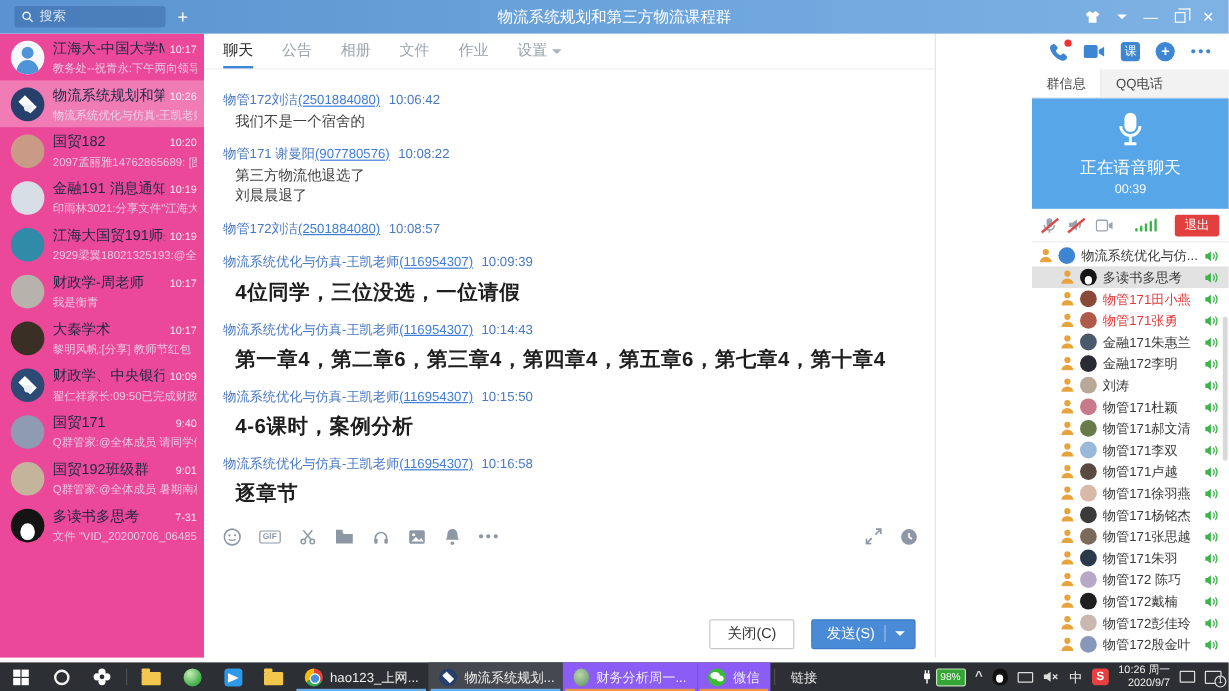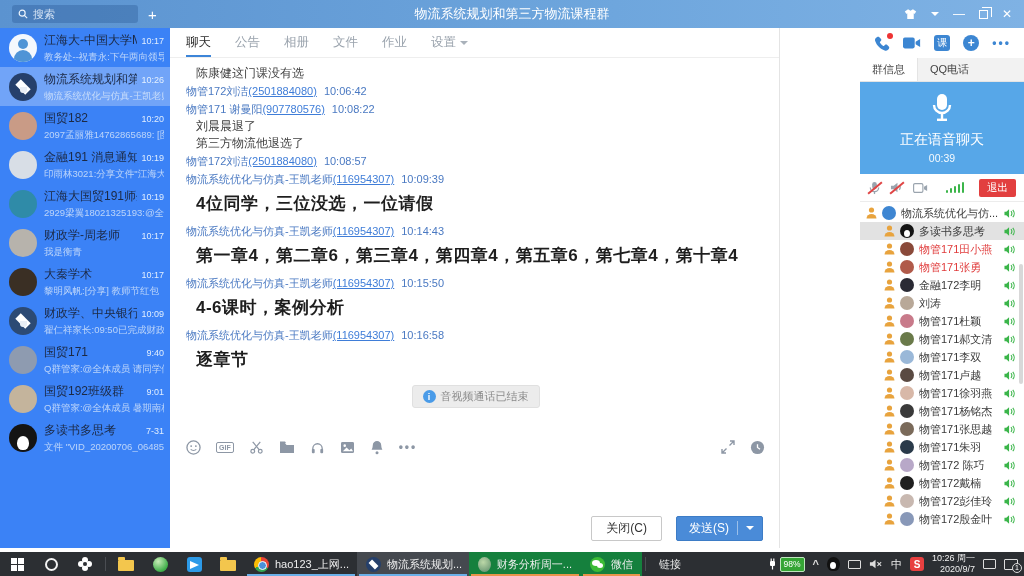--- a/index.html
+++ b/index.html
@@ -14,21 +14,21 @@
 .search-box input::placeholder{color:rgba(240,247,255,.85)}
 .add-chat{color:#fff;font-size:15px;margin-left:10px;line-height:1;cursor:default}
 .win-title{position:absolute;left:0;right:0;text-align:center;color:#fff;font-size:13px;pointer-events:none}
 .win-ctrls{margin-left:auto;display:flex;align-items:center;gap:14px;padding-right:12px;color:#fff}
 .win-ctrls .wc{font-size:12px;line-height:1}
 .restore-ic{width:9px;height:9px;border:1px solid #fff;position:relative}
 .restore-ic::before{content:'';position:absolute;left:2px;top:-4px;width:9px;height:9px;border:1px solid #fff;border-bottom:none;border-left:none}
 .caret-down{width:0;height:0;border-left:4px solid transparent;border-right:4px solid transparent;border-top:4px solid #fff}
 
 
-.sidebar{position:absolute;top:28px;left:0;width:170px;bottom:28px;background:#3b82f6;overflow:hidden}
+.sidebar{position:absolute;top:28px;left:0;width:170px;bottom:28px;background:#ec4899;overflow:hidden}
 .chat-item{height:39px;display:flex;align-items:center;padding:0 6px 0 9px;gap:7px;cursor:default}
 .chat-item.sel{background:rgba(255,255,255,.28)}
 .av{width:28px;height:28px;border-radius:50%;flex:0 0 28px;position:relative;overflow:hidden}
 .av.person::before{content:'';position:absolute;left:9px;top:5px;width:10px;height:10px;border-radius:50%;background:#4f94d6}
 .av.person::after{content:'';position:absolute;left:5px;top:16px;width:18px;height:12px;border-radius:9px 9px 0 0;background:#4f94d6}
 .av.cap::before{content:'';position:absolute;left:7px;top:7px;width:14px;height:14px;background:#fff;transform:rotate(45deg) scaleY(.55)}
 .av.cap::after{content:'';position:absolute;left:11px;top:14px;width:7px;height:6px;background:#e9eef5;border-radius:0 0 3px 3px}
 .av.penguin::after{content:'';position:absolute;left:8px;top:12px;width:12px;height:14px;border-radius:50% 50% 45% 45%;background:#fff}
 .ci-main{flex:1;min-width:0}
 .ci-top{display:flex;align-items:baseline}
@@ -39,21 +39,21 @@
 
 .main{position:absolute;top:28px;left:170px;width:610px;bottom:28px;background:#fff;display:flex;flex-direction:column;border-right:1px solid #e4e4e4}
 .tabs{height:30px;display:flex;align-items:center;gap:24px;padding-left:16px;border-bottom:1px solid #eee;flex:none}
 .tab{font-size:12.5px;color:#9aa3ad;display:flex;align-items:center;gap:4px;height:100%;position:relative;cursor:default}
 .tab.active{color:#2b2b2b}
 .tab.active::after{content:'';position:absolute;left:0;right:0;bottom:0;height:2px;background:#3d85d8}
 .tab .caret{width:0;height:0;border-left:4px solid transparent;border-right:4px solid transparent;border-top:4px solid #a9b1ba;display:none}
 .tab.has-caret .caret{display:block}
 .msg-list{flex:1;overflow:hidden;padding:6px 14px 0 16px}
 .m-plain{color:#3f3f3f;font-size:12px;line-height:16px;margin:1px 0 1px 10px}
-.m-sender{color:#4a79c2;font-size:11px;line-height:15px;margin-top:3px}
+.m-sender{color:#4a79c2;font-size:11px;line-height:15px;margin-top:13px}
 .s-uin{color:#3f7dd8;text-decoration:underline}
 .s-time{margin-left:7px;color:#4a79c2}
 .m-big{font-size:17px;font-weight:bold;color:#1e1e1e;margin:5px 0 9px 10px;letter-spacing:.5px}
 .m-notice-wrap{display:flex;justify-content:center;margin:14px 0 10px}
 .m-notice{background:#ececec;border:1px solid #e0e0e0;border-radius:3px;padding:3px 10px;font-size:11px;color:#8b8b8b;display:flex;align-items:center;gap:5px}
 .info-i{width:13px;height:13px;border-radius:50%;background:#4a9be8;color:#fff;font-size:9px;font-weight:bold;display:flex;align-items:center;justify-content:center;font-style:normal}
 .chat-toolbar{height:26px;flex:none;display:flex;align-items:center;gap:15px;padding:0 14px 0 16px;color:#8d97a5}
 .ct-sp{flex:1}
 .gif-ic{border:1.5px solid #8d97a5;border-radius:2px;font-size:7px;font-weight:bold;padding:1px 2px;line-height:1;color:#8d97a5}
 .dots{letter-spacing:2px;font-weight:bold;color:#8d97a5;font-size:12px;line-height:1}
@@ -105,21 +105,21 @@
 .folder-ic{width:16px;height:11px;background:#f3c64d;border-radius:1px;position:relative;margin-top:3px}
 .folder-ic::before{content:'';position:absolute;left:0;top:-3px;width:7px;height:3px;background:#f3c64d;border-radius:1px 1px 0 0}
 .green-ball{width:15px;height:15px;border-radius:50%;background:radial-gradient(circle at 35% 30%,#c8ecb8,#3fae49 70%)}
 .bird-app{width:15px;height:15px;border-radius:3px;background:#2c9ae8;position:relative}
 .bird-app::after{content:'';position:absolute;left:3px;top:4px;width:0;height:0;border-top:4px solid transparent;border-bottom:4px solid transparent;border-left:9px solid #fff}
 .chrome-ic{width:15px;height:15px;border-radius:50%;background:conic-gradient(#ea4335 0 120deg,#34a853 0 240deg,#fbbc05 0 360deg);position:relative;flex:none}
 .chrome-ic::after{content:'';position:absolute;left:4px;top:4px;width:7px;height:7px;border-radius:50%;background:#4a90d9;border:1.5px solid #fff}
 .tb-app{display:flex;align-items:center;gap:6px;padding:0 9px;max-width:112px;font-size:11px;white-space:nowrap;overflow:hidden;position:relative;flex:none;cursor:default}
 .tb-app.underl::after{content:'';position:absolute;left:2px;right:2px;bottom:0;height:2px;background:#6ab0e8}
 .tb-app.active{background:#45494f}
-.tb-app.flash{background:#15803d}
+.tb-app.flash{background:#8b5cf6}
 .tb-app.flash::after{content:'';position:absolute;left:2px;right:2px;bottom:0;height:2px;background:#e8944a}
 .cap-badge{width:15px;height:15px;border-radius:50%;background:#26406b;position:relative;flex:none}
 .cap-badge::before{content:'';position:absolute;left:3px;top:3px;width:9px;height:9px;background:#fff;transform:rotate(45deg) scaleY(.55)}
 .fin-av{width:15px;height:15px;border-radius:50%;background:radial-gradient(circle at 40% 35%,#bcd8a8,#5a8a6a)}
 .wechat-ic{width:15px;height:15px;border-radius:50%;background:#3cbb36;position:relative;flex:none}
 .wechat-ic::before{content:'';position:absolute;left:2px;top:3px;width:8px;height:6px;border-radius:50%;background:#fff}
 .wechat-ic::after{content:'';position:absolute;left:7px;top:6px;width:6px;height:5px;border-radius:50%;background:#fff}
 .tb-links{display:flex;align-items:center;padding:0 10px;font-size:11px;color:#e8e8e8}
 .tb-tray{margin-left:auto;display:flex;align-items:center;gap:8px;padding-right:6px}
 .batt{display:flex;align-items:center;gap:3px}
@@ -290,25 +290,25 @@
       </div>
       <div class="tab">
         <span class="tab-label">作业</span>
       </div>
       <div class="tab has-caret">
         <span class="tab-label">设置</span>
         <span class="caret"></span>
       </div>
     </div>
   <div class="msg-list">
-      <div class="m-plain">陈康健这门课没有选</div>
       <div class="m-sender"><span class="s-name">物管172刘洁</span><span class="s-uin">(2501884080)</span><span class="s-time">10:06:42</span></div>
+      <div class="m-plain">我们不是一个宿舍的</div>
       <div class="m-sender"><span class="s-name">物管171 谢曼阳</span><span class="s-uin">(907780576)</span><span class="s-time">10:08:22</span></div>
+      <div class="m-plain">第三方物流他退选了</div>
       <div class="m-plain">刘晨晨退了</div>
-      <div class="m-plain">第三方物流他退选了</div>
       <div class="m-sender"><span class="s-name">物管172刘洁</span><span class="s-uin">(2501884080)</span><span class="s-time">10:08:57</span></div>
       <div class="m-sender"><span class="s-name">物流系统优化与仿真-王凯老师</span><span class="s-uin">(116954307)</span><span class="s-time">10:09:39</span></div>
       <div class="m-big">4位同学，三位没选，一位请假</div>
       <div class="m-sender"><span class="s-name">物流系统优化与仿真-王凯老师</span><span class="s-uin">(116954307)</span><span class="s-time">10:14:43</span></div>
       <div class="m-big">第一章4，第二章6，第三章4，第四章4，第五章6，第七章4，第十章4</div>
       <div class="m-sender"><span class="s-name">物流系统优化与仿真-王凯老师</span><span class="s-uin">(116954307)</span><span class="s-time">10:15:50</span></div>
       <div class="m-big">4-6课时，案例分析</div>
       <div class="m-sender"><span class="s-name">物流系统优化与仿真-王凯老师</span><span class="s-uin">(116954307)</span><span class="s-time">10:16:58</span></div>
       <div class="m-big">逐章节</div>
       <div class="m-notice-wrap">
@@ -499,20 +499,37 @@
             </svg>
     </span>
   </div>
         <div class="mem">
     <span class="owner-ic" hidden="">
       <svg width="11" height="12" viewBox="0 0 11 12">
               <circle cx="5.5" cy="3" r="2.6" fill="#e8a33d"></circle>
               <path d="M0.5 11.5 a5 4.5 0 0 1 10 0 Z" fill="#e8a33d"></path>
             </svg>
     </span>
+    <span class="mem-av" style="background: rgb(74, 90, 106);"></span>
+    <span class="mem-name">金融171朱惠兰</span>
+    <span class="spk-ic" hidden="">
+      <svg width="12" height="11" viewBox="0 0 13 11">
+              <path d="M0.5 3.5 h2 L5.5 1 v9 L2.5 7.5 h-2 Z" fill="#3bb54a"></path>
+              <path d="M7.5 3 a3.5 3.5 0 0 1 0 5" stroke="#3bb54a" stroke-width="1.2" fill="none"></path>
+              <path d="M9.5 1.5 a6 6 0 0 1 0 8" stroke="#3bb54a" stroke-width="1.2" fill="none"></path>
+            </svg>
+    </span>
+  </div>
+        <div class="mem">
+    <span class="owner-ic" hidden="">
+      <svg width="11" height="12" viewBox="0 0 11 12">
+              <circle cx="5.5" cy="3" r="2.6" fill="#e8a33d"></circle>
+              <path d="M0.5 11.5 a5 4.5 0 0 1 10 0 Z" fill="#e8a33d"></path>
+            </svg>
+    </span>
     <span class="mem-av" style="background: rgb(42, 42, 52);"></span>
     <span class="mem-name">金融172李明</span>
     <span class="spk-ic" hidden="">
       <svg width="12" height="11" viewBox="0 0 13 11">
               <path d="M0.5 3.5 h2 L5.5 1 v9 L2.5 7.5 h-2 Z" fill="#3bb54a"></path>
               <path d="M7.5 3 a3.5 3.5 0 0 1 0 5" stroke="#3bb54a" stroke-width="1.2" fill="none"></path>
               <path d="M9.5 1.5 a6 6 0 0 1 0 8" stroke="#3bb54a" stroke-width="1.2" fill="none"></path>
             </svg>
     </span>
   </div>

